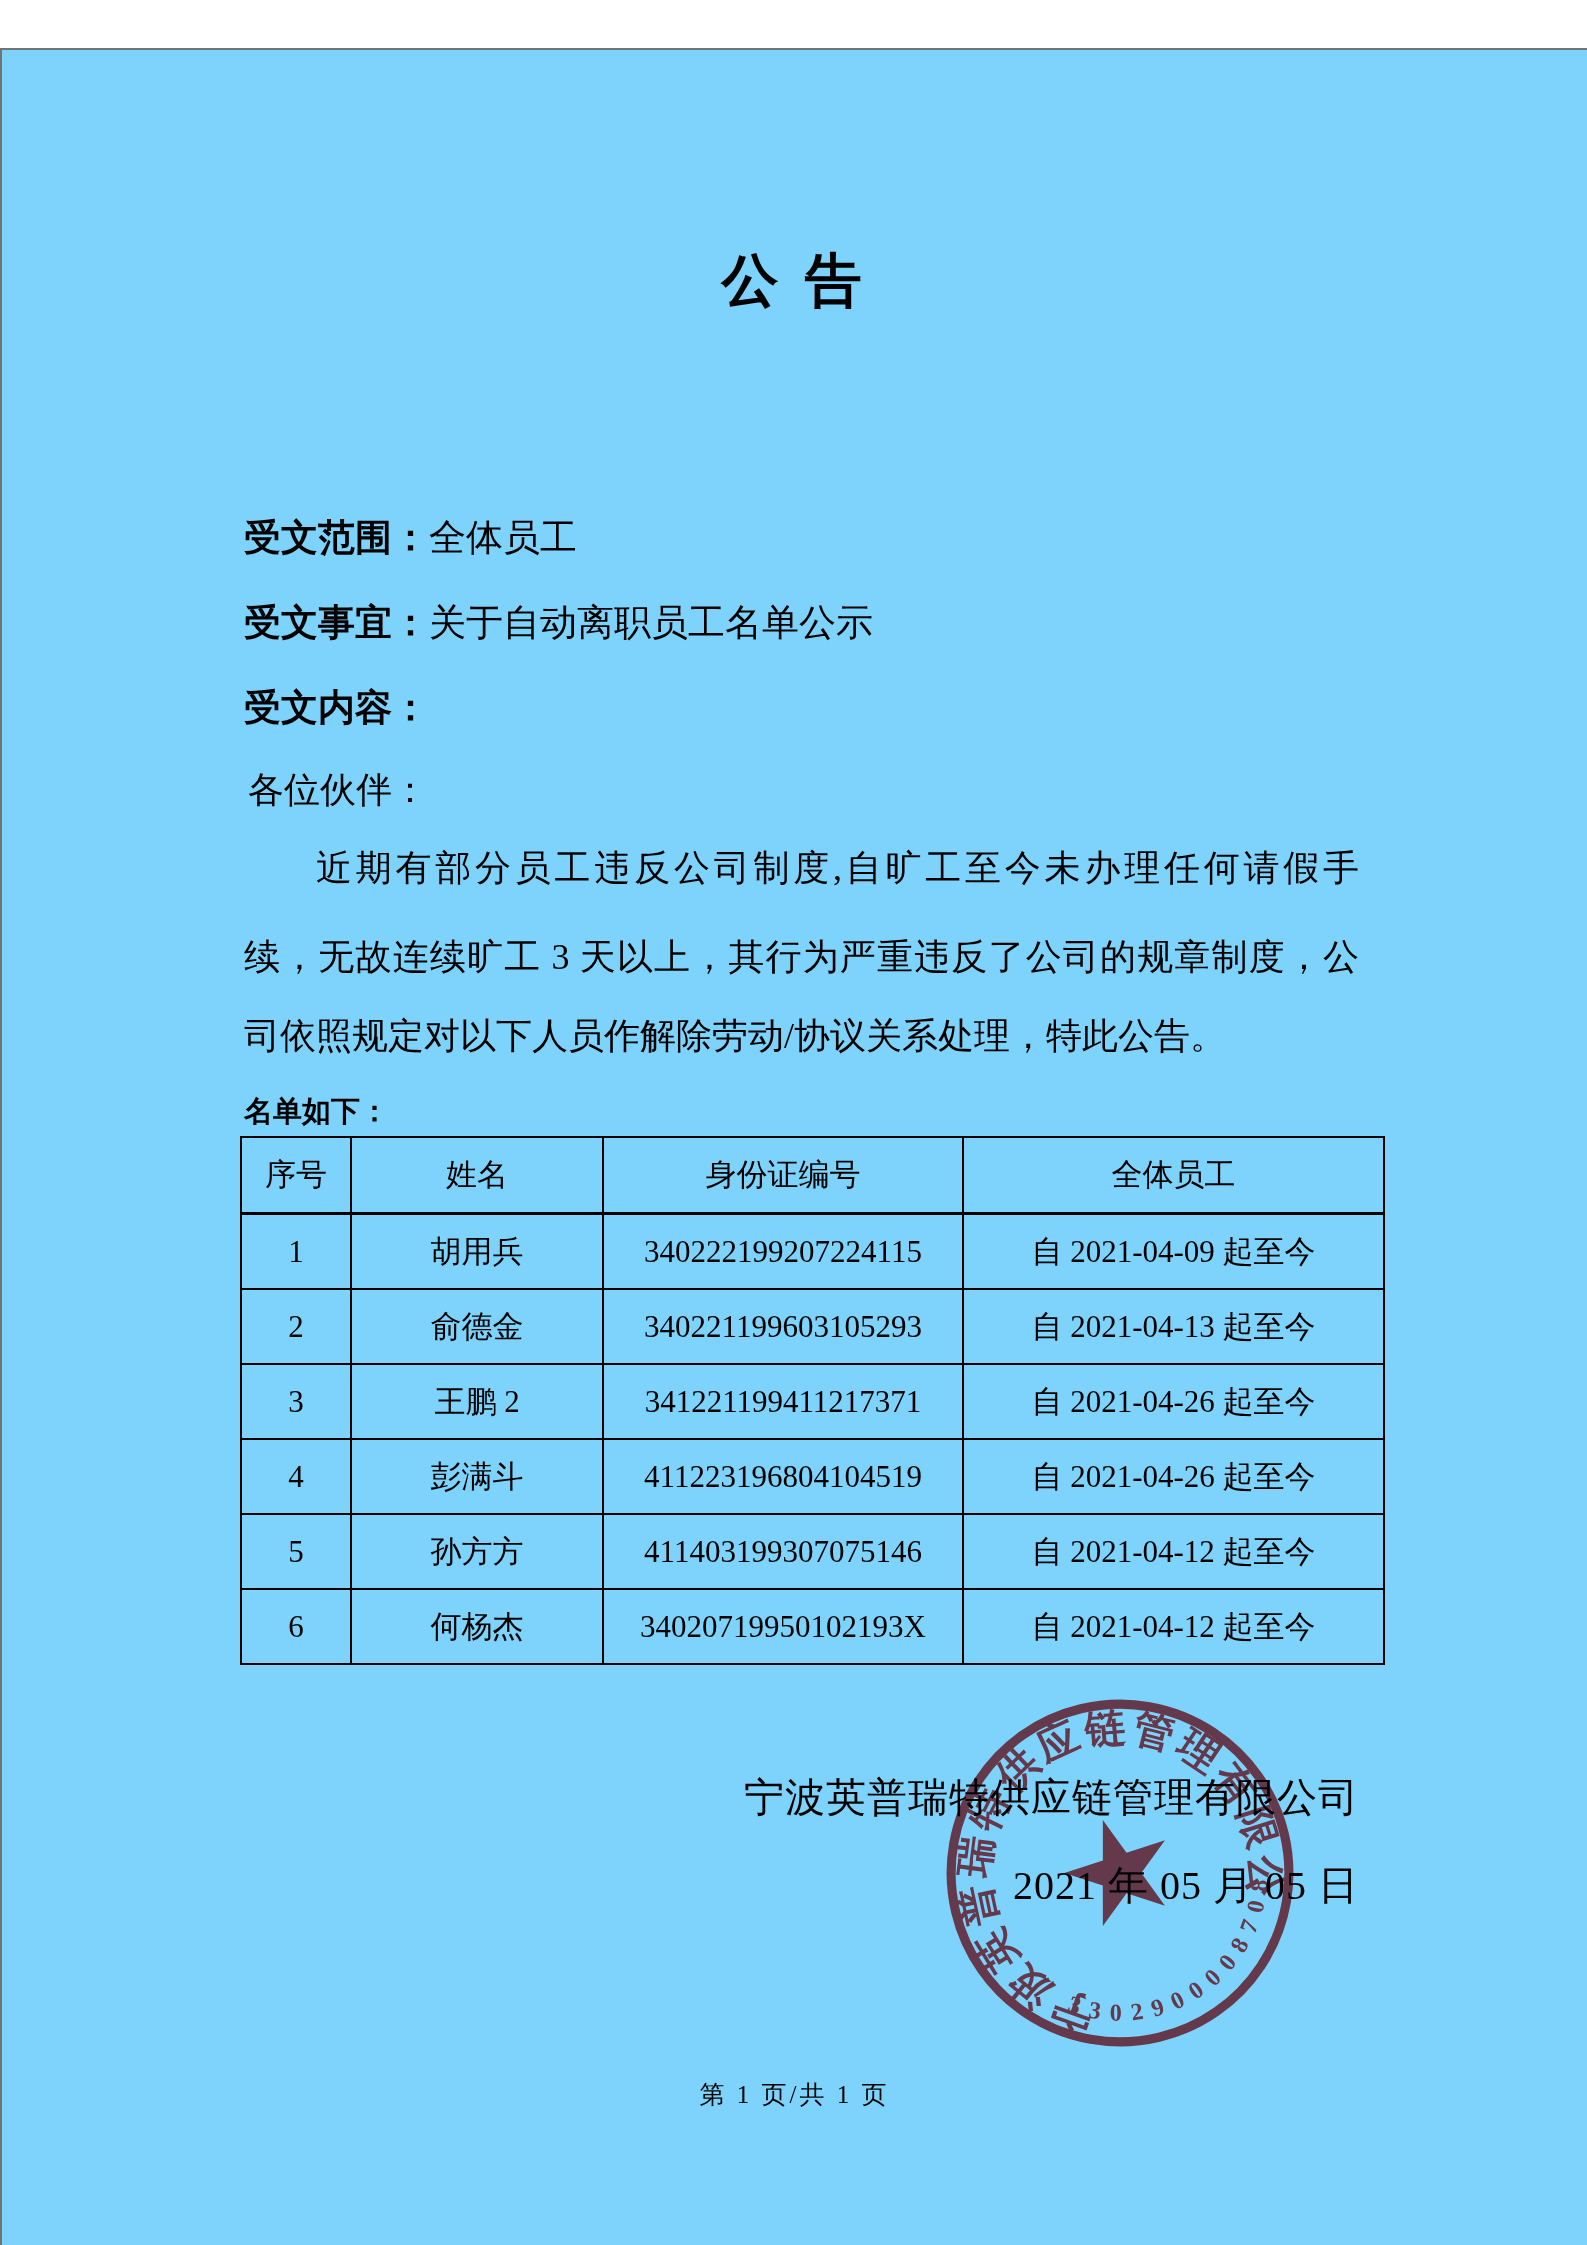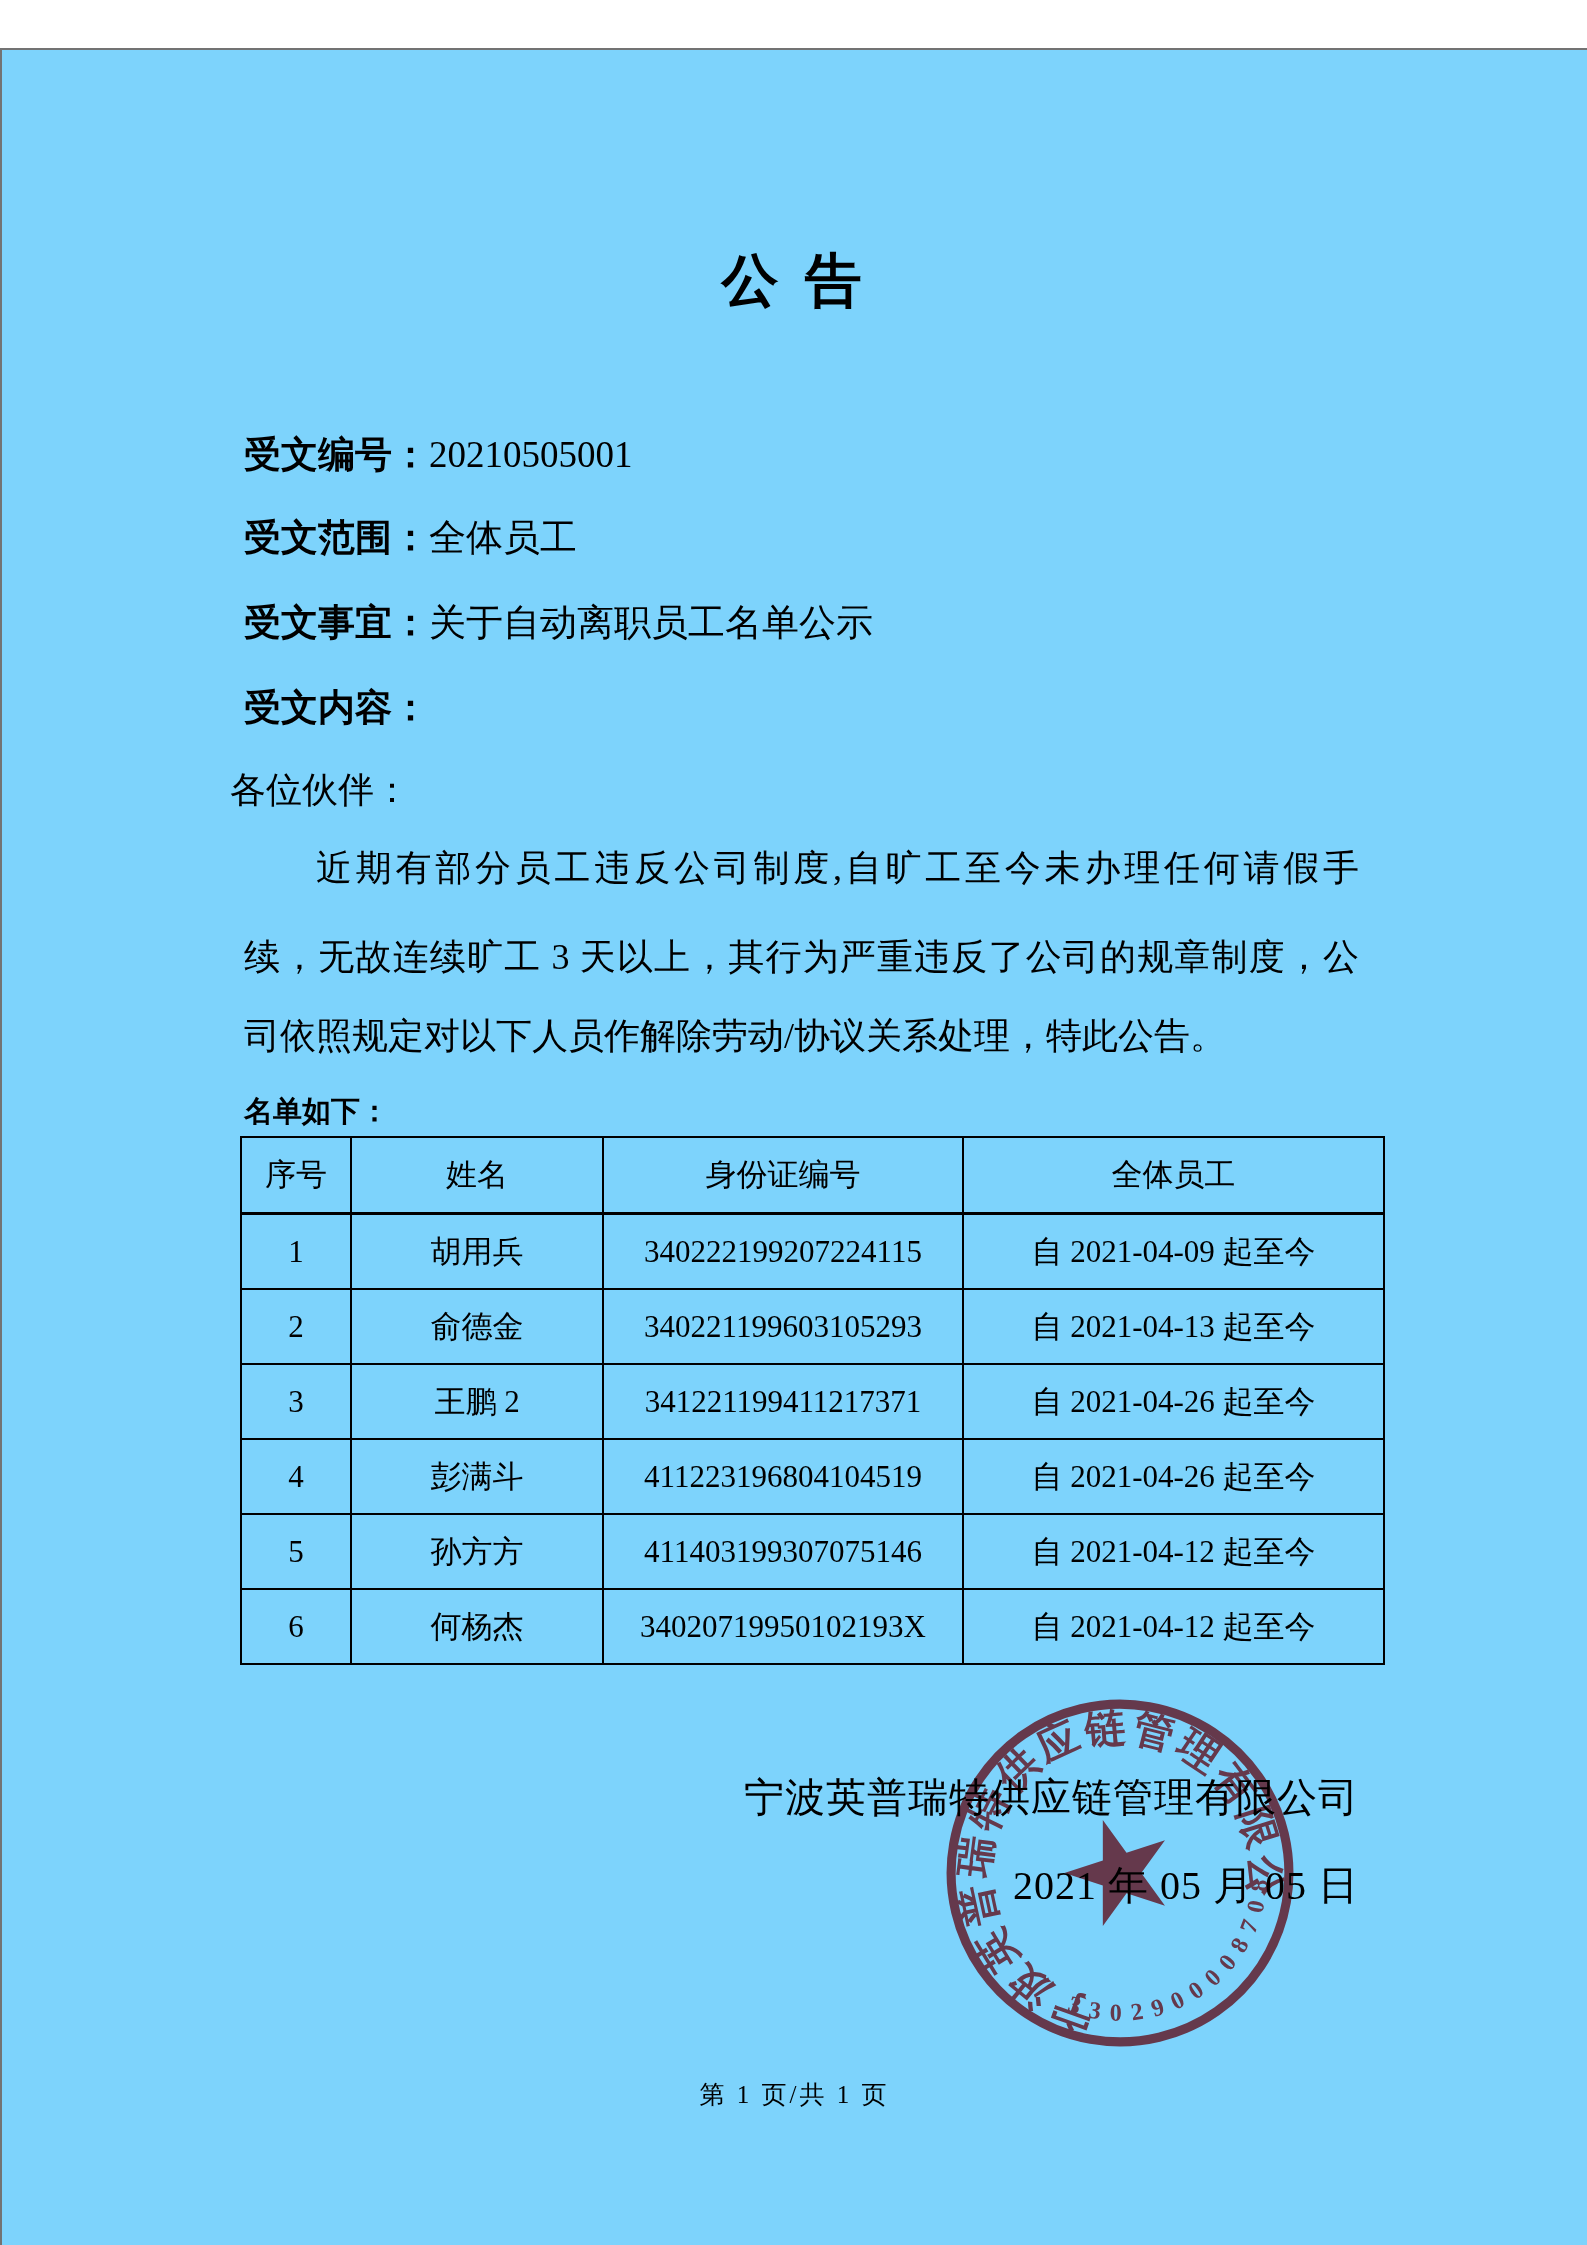--- a/index.html
+++ b/index.html
@@ -27,21 +27,21 @@
     position: absolute;
     left: 242px;
     font-size: 37px;
     line-height: 44px;
     white-space: nowrap;
   }
   .meta-label { font-weight: bold; }
   .meta-value { font-weight: normal; }
   .salutation {
     position: absolute;
-    left: 228px; top: 718px;
+    left: 246px; top: 718px;
     font-size: 36px; line-height: 44px;
   }
   .body-line {
     position: absolute;
     left: 242px; width: 1115px;
     font-size: 36px; line-height: 46px;
     white-space: nowrap;
   }
   .body-line.stretch {
     white-space: normal;
@@ -97,23 +97,20 @@
     letter-spacing: 3px;
   }
 </style>
 </head>
 <body>
 
 <div class="page">
 
   <div class="doc-title">公 告</div>
 
-  <div class="meta-line" style="top:383px">
-    <span class="meta-label">受文编号：</span><span class="meta-value">20210505001</span>
-  </div>
   <div class="meta-line" style="top:466px">
     <span class="meta-label">受文范围：</span><span class="meta-value">全体员工</span>
   </div>
   <div class="meta-line" style="top:551px">
     <span class="meta-label">受文事宜：</span><span class="meta-value">关于自动离职员工名单公示</span>
   </div>
   <div class="meta-line" style="top:636px">
     <span class="meta-label">受文内容：</span><span class="meta-value"></span>
   </div>
 

